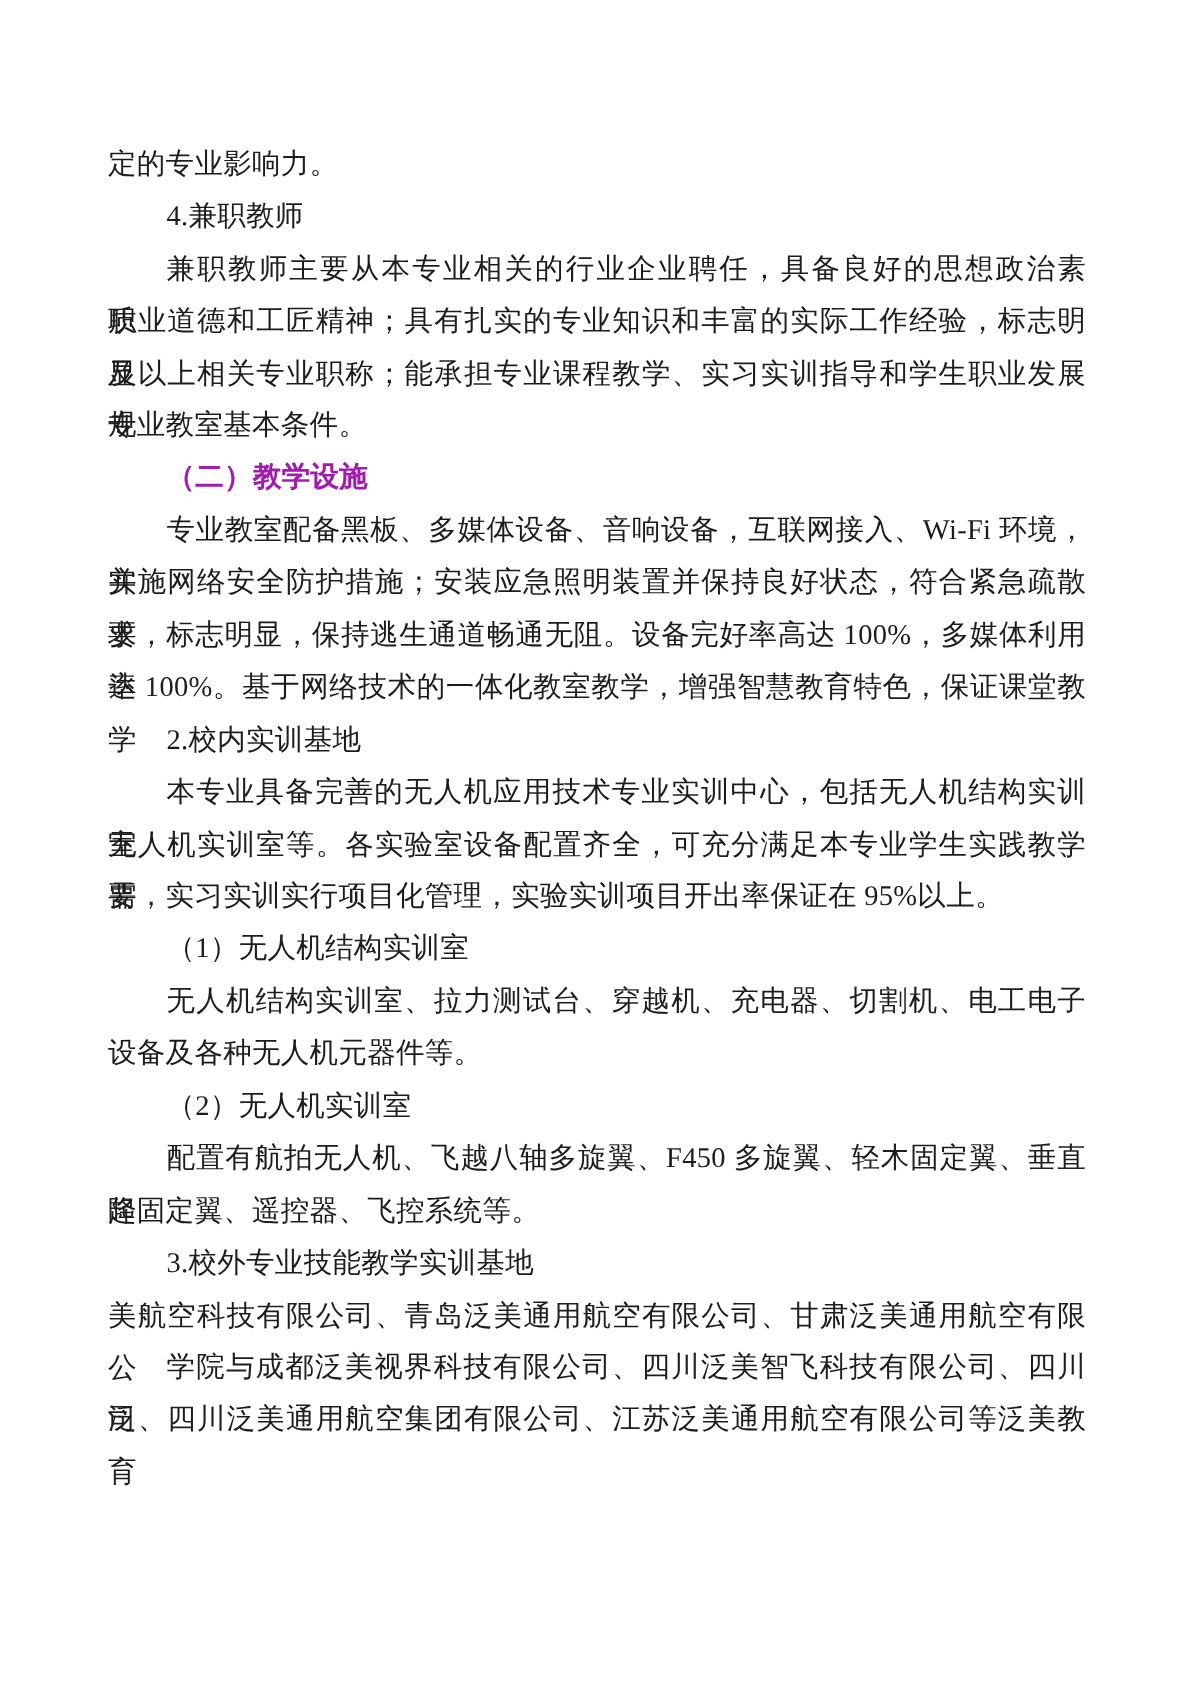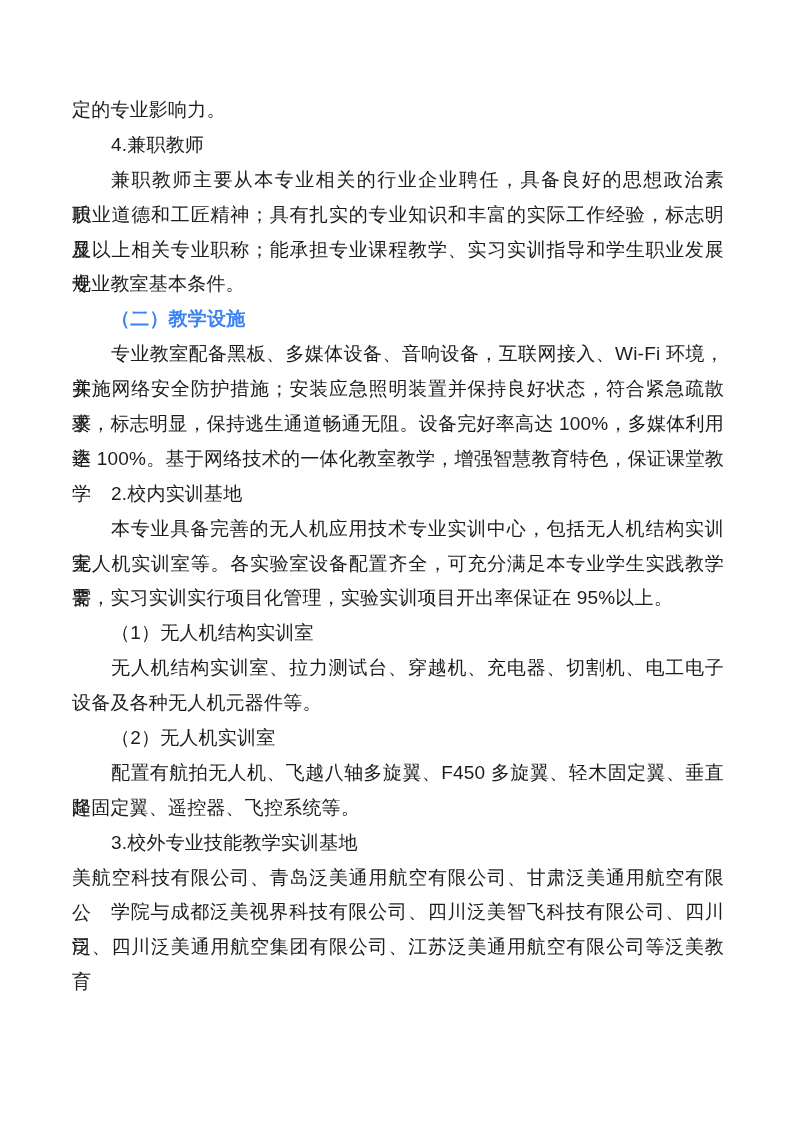--- a/index.html
+++ b/index.html
@@ -6,21 +6,21 @@
     margin: 0;
     padding: 0;
     background: #ffffff;
   }
   .page {
     position: relative;
     width: 793px;
     height: 1122px;
     background: #ffffff;
     overflow: hidden;
-    font-family: Liberation Sans, sans-serif;
+    font-family: Liberation Serif, serif;
     color: #1c1c1c;
   }
   .text-block {
     position: absolute;
     left: 72px;
     top: 93px;
     width: 652px;
   }
   .line {
     height: 34.9px;
@@ -33,21 +33,21 @@
   .line.fill {
     white-space: normal;
     text-align: justify;
     text-align-last: justify;
   }
   .line.indent {
     text-indent: 39px;
   }
   .line.bold {
     font-weight: bold;
-    color: #3b82f6;
+    color: #a21caf;
   }
 </style>
 </head>
 <body>
 
 <div class="page">
   <div class="text-block" id="text-block">
       <div class="line">定的专业影响力。</div>
       <div class="line indent">4.兼职教师</div>
       <div class="line indent fill">兼职教师主要从本专业相关的行业企业聘任，具备良好的思想政治素质、</div>

